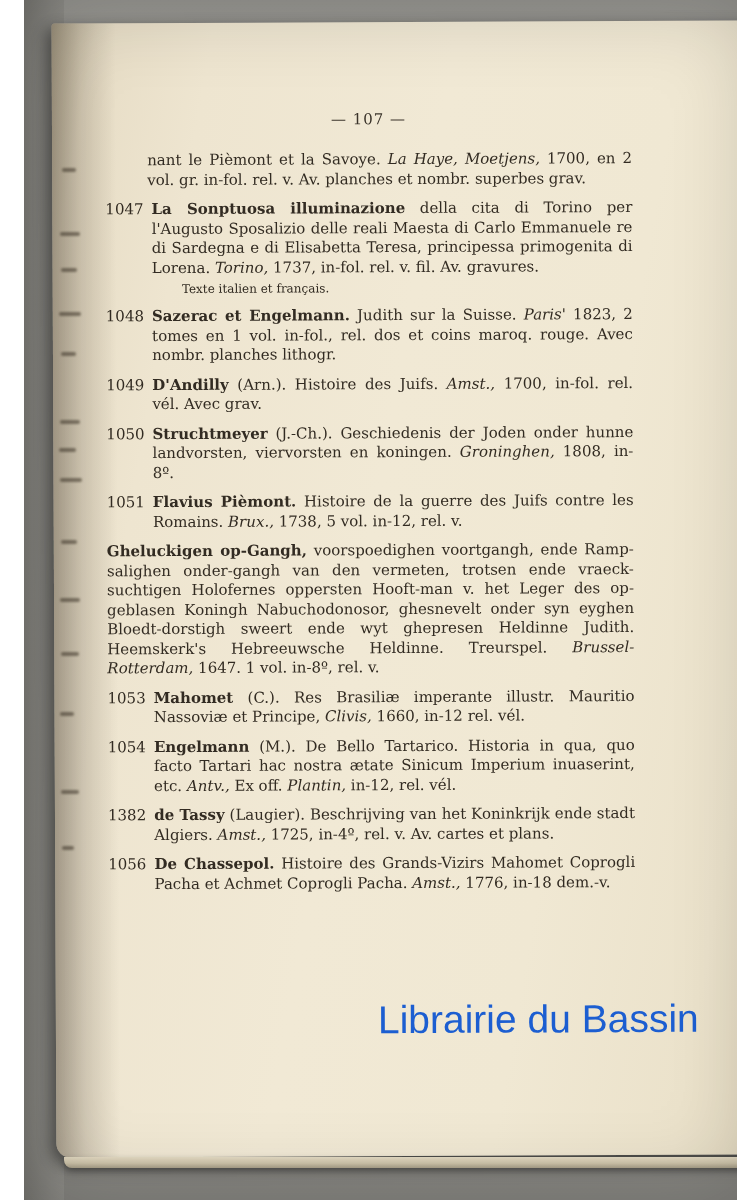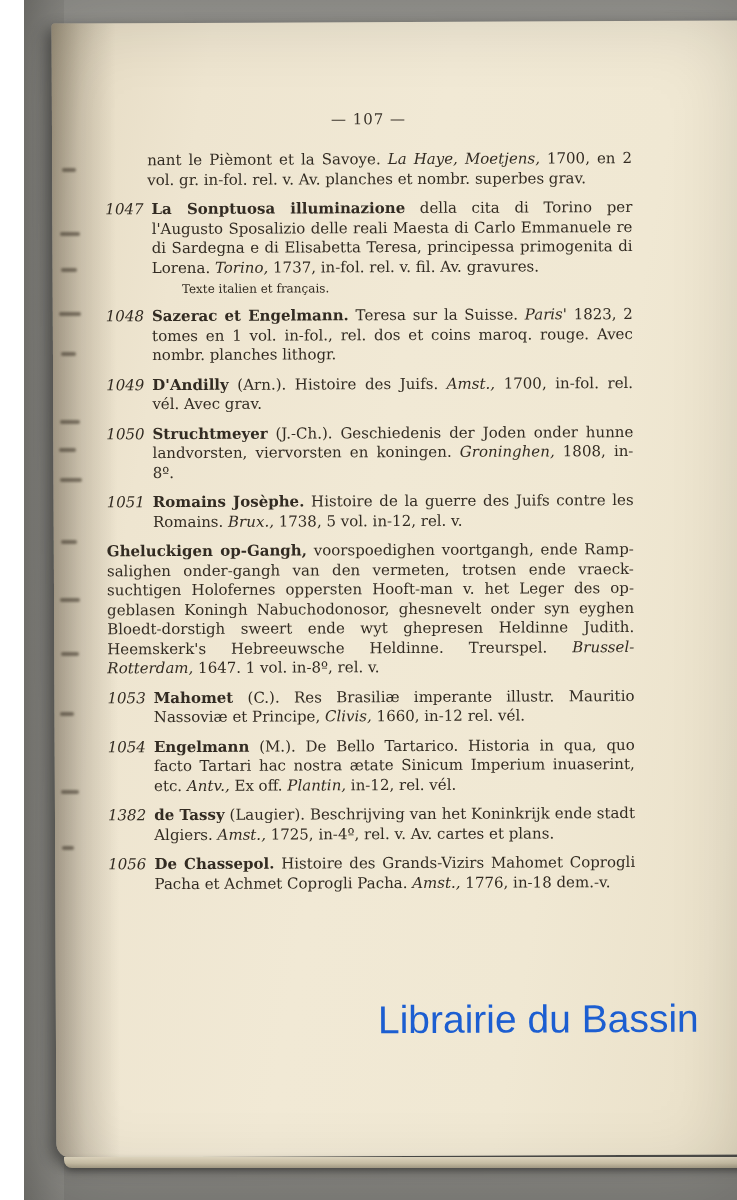--- a/index.html
+++ b/index.html
@@ -45,21 +45,21 @@
   }
   .page-header {
     position: absolute; top: 88px; left: 53px; width: 527px;
     text-align: center; font-size: 15px; color: #3a332a; letter-spacing: 1px;
   }
   .content {
     position: absolute; left: 53px; top: 128px; width: 527px;
     font-size: 15px; line-height: 19.5px; color: #322b22;
   }
   .entry { display: flex; margin-bottom: 10px; }
-  .num { flex: 0 0 34px; margin-right: 8px; text-align: center; font-style: italic; }
+  .num { flex: 0 0 34px; margin-right: 8px; text-align: center; }
   .txt { flex: 1 1 auto; text-align: justify; }
   .run-bold { font-weight: bold; }
   .run-italic { font-style: italic; }
   .note { font-size: 12px; line-height: 16px; margin: 3px 0 0 30px; text-align: left; }
   .watermark {
     position: absolute; left: 322px; top: 976px; width: 360px;
     font-family: "Liberation Sans", sans-serif;
     font-size: 39px; color: #1c5ed1; white-space: nowrap;
   }
   .frags { position: absolute; left: 0; top: 0; width: 70px; height: 1200px; pointer-events: none; }
@@ -81,33 +81,33 @@
         <div class="entry">
           <div class="num"></div>
           <div class="txt"><span class="run-plain">nant le Pièmont et la Savoye. </span><span class="run-italic">La Haye, Moetjens,</span><span class="run-plain"> 1700, en 2 vol. gr. in-fol. rel. v. Av. planches et nombr. superbes grav.</span></div>
         </div>
         <div class="entry">
           <div class="num">1047</div>
           <div class="txt"><span class="run-bold">La Sonptuosa illuminazione</span><span class="run-plain"> della cita di Torino per l'Augusto Sposalizio delle reali Maesta di Carlo Emmanuele re di Sardegna e di Elisabetta Teresa, principessa primogenita di Lorena. </span><span class="run-italic">Torino,</span><span class="run-plain"> 1737, in-fol. rel. v. fil. Av. gravures.</span><div class="note">Texte italien et français.</div></div>
         </div>
         <div class="entry">
           <div class="num">1048</div>
-          <div class="txt"><span class="run-bold">Sazerac et Engelmann.</span><span class="run-plain"> Teresa sur la Suisse. </span><span class="run-italic">Paris'</span><span class="run-plain"> 1823, 2 tomes en 1 vol. in-fol., rel. dos et coins maroq. rouge. Avec nombr. planches lithogr.</span></div>
+          <div class="txt"><span class="run-bold">Sazerac et Engelmann.</span><span class="run-plain"> Judith sur la Suisse. </span><span class="run-italic">Paris'</span><span class="run-plain"> 1823, 2 tomes en 1 vol. in-fol., rel. dos et coins maroq. rouge. Avec nombr. planches lithogr.</span></div>
         </div>
         <div class="entry">
           <div class="num">1049</div>
           <div class="txt"><span class="run-bold">D'Andilly</span><span class="run-plain"> (Arn.). Histoire des Juifs. </span><span class="run-italic">Amst.,</span><span class="run-plain"> 1700, in-fol. rel. vél. Avec grav.</span></div>
         </div>
         <div class="entry">
           <div class="num">1050</div>
           <div class="txt"><span class="run-bold">Struchtmeyer</span><span class="run-plain"> (J.-Ch.). Geschiedenis der Joden onder hunne landvorsten, viervorsten en koningen. </span><span class="run-italic">Groninghen,</span><span class="run-plain"> 1808, in-8º.</span></div>
         </div>
         <div class="entry">
           <div class="num">1051</div>
-          <div class="txt"><span class="run-bold">Romains Josèphe.</span><span class="run-plain"> Histoire de la guerre des Juifs contre les Romains. </span><span class="run-italic">Brux.,</span><span class="run-plain"> 1738, 5 vol. in-12, rel. v.</span></div>
+          <div class="txt"><span class="run-bold">Flavius Pièmont.</span><span class="run-plain"> Histoire de la guerre des Juifs contre les Romains. </span><span class="run-italic">Brux.,</span><span class="run-plain"> 1738, 5 vol. in-12, rel. v.</span></div>
         </div>
         <div class="entry">
           <div class="txt"><span class="run-bold">Gheluckigen op-Gangh,</span><span class="run-plain"> voorspoedighen voortgangh, ende Ramp-salighen onder-gangh van den vermeten, trotsen ende vraeck-suchtigen Holofernes oppersten Hooft-man v. het Leger des op-geblasen Koningh Nabuchodonosor, ghesnevelt onder syn eyghen Bloedt-dorstigh sweert ende wyt ghepresen Heldinne Judith. Heemskerk's Hebreeuwsche Heldinne. Treurspel. </span><span class="run-italic">Brussel-Rotterdam,</span><span class="run-plain"> 1647. 1 vol. in-8º, rel. v.</span></div>
         </div>
         <div class="entry">
           <div class="num">1053</div>
           <div class="txt"><span class="run-bold">Mahomet</span><span class="run-plain"> (C.). Res Brasiliæ imperante illustr. Mauritio Nassoviæ et Principe, </span><span class="run-italic">Clivis,</span><span class="run-plain"> 1660, in-12 rel. vél.</span></div>
         </div>
         <div class="entry">
           <div class="num">1054</div>

